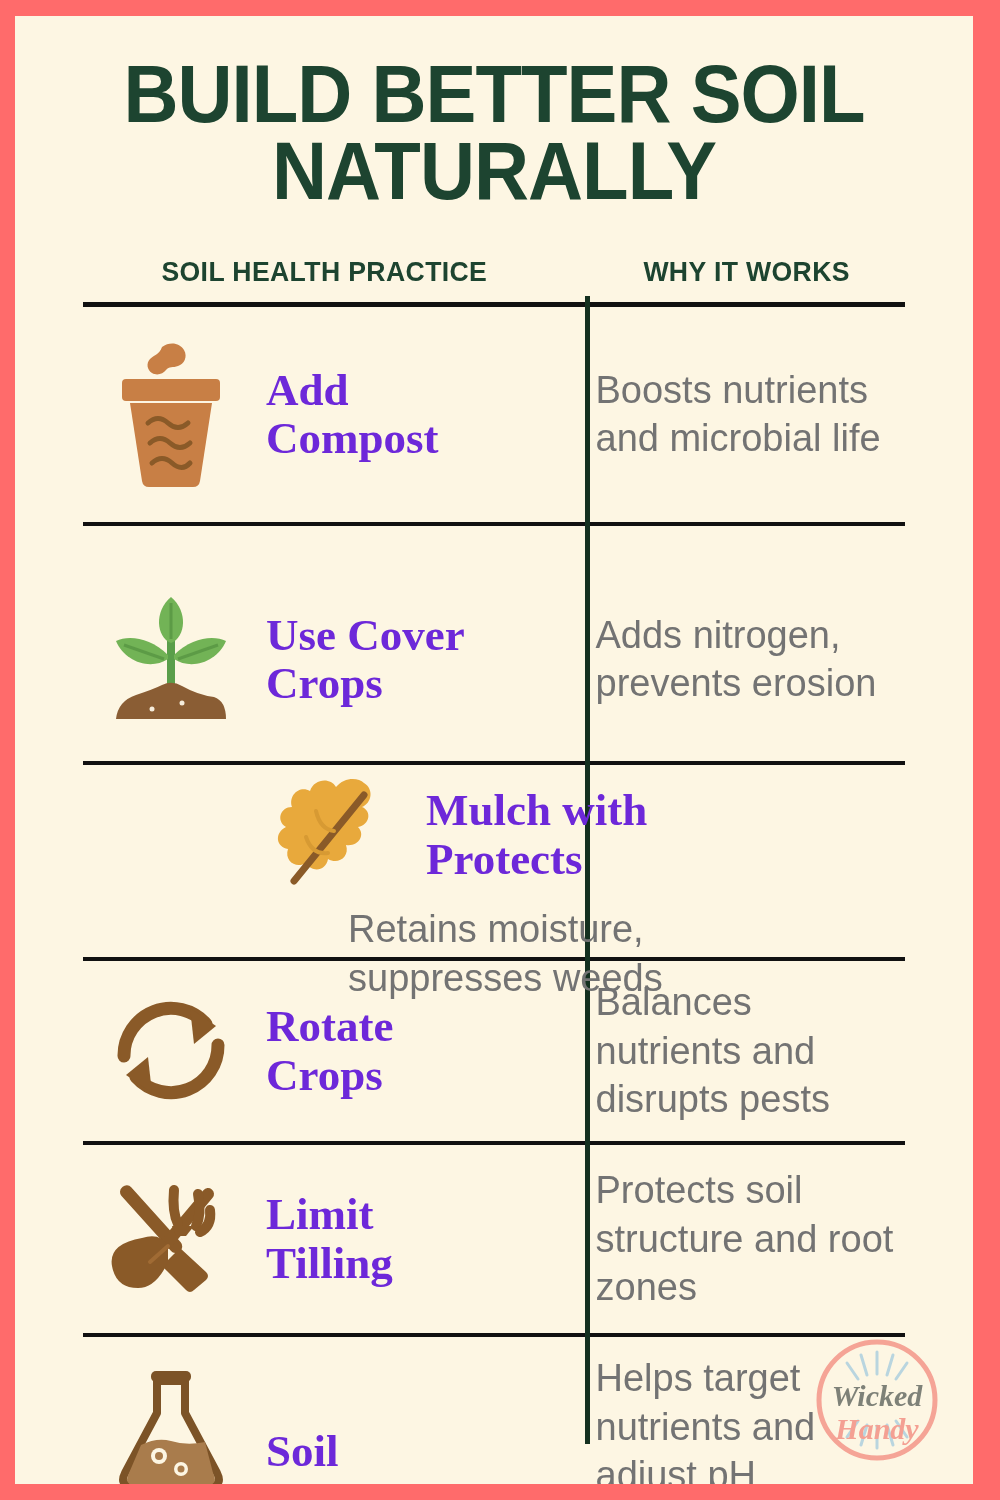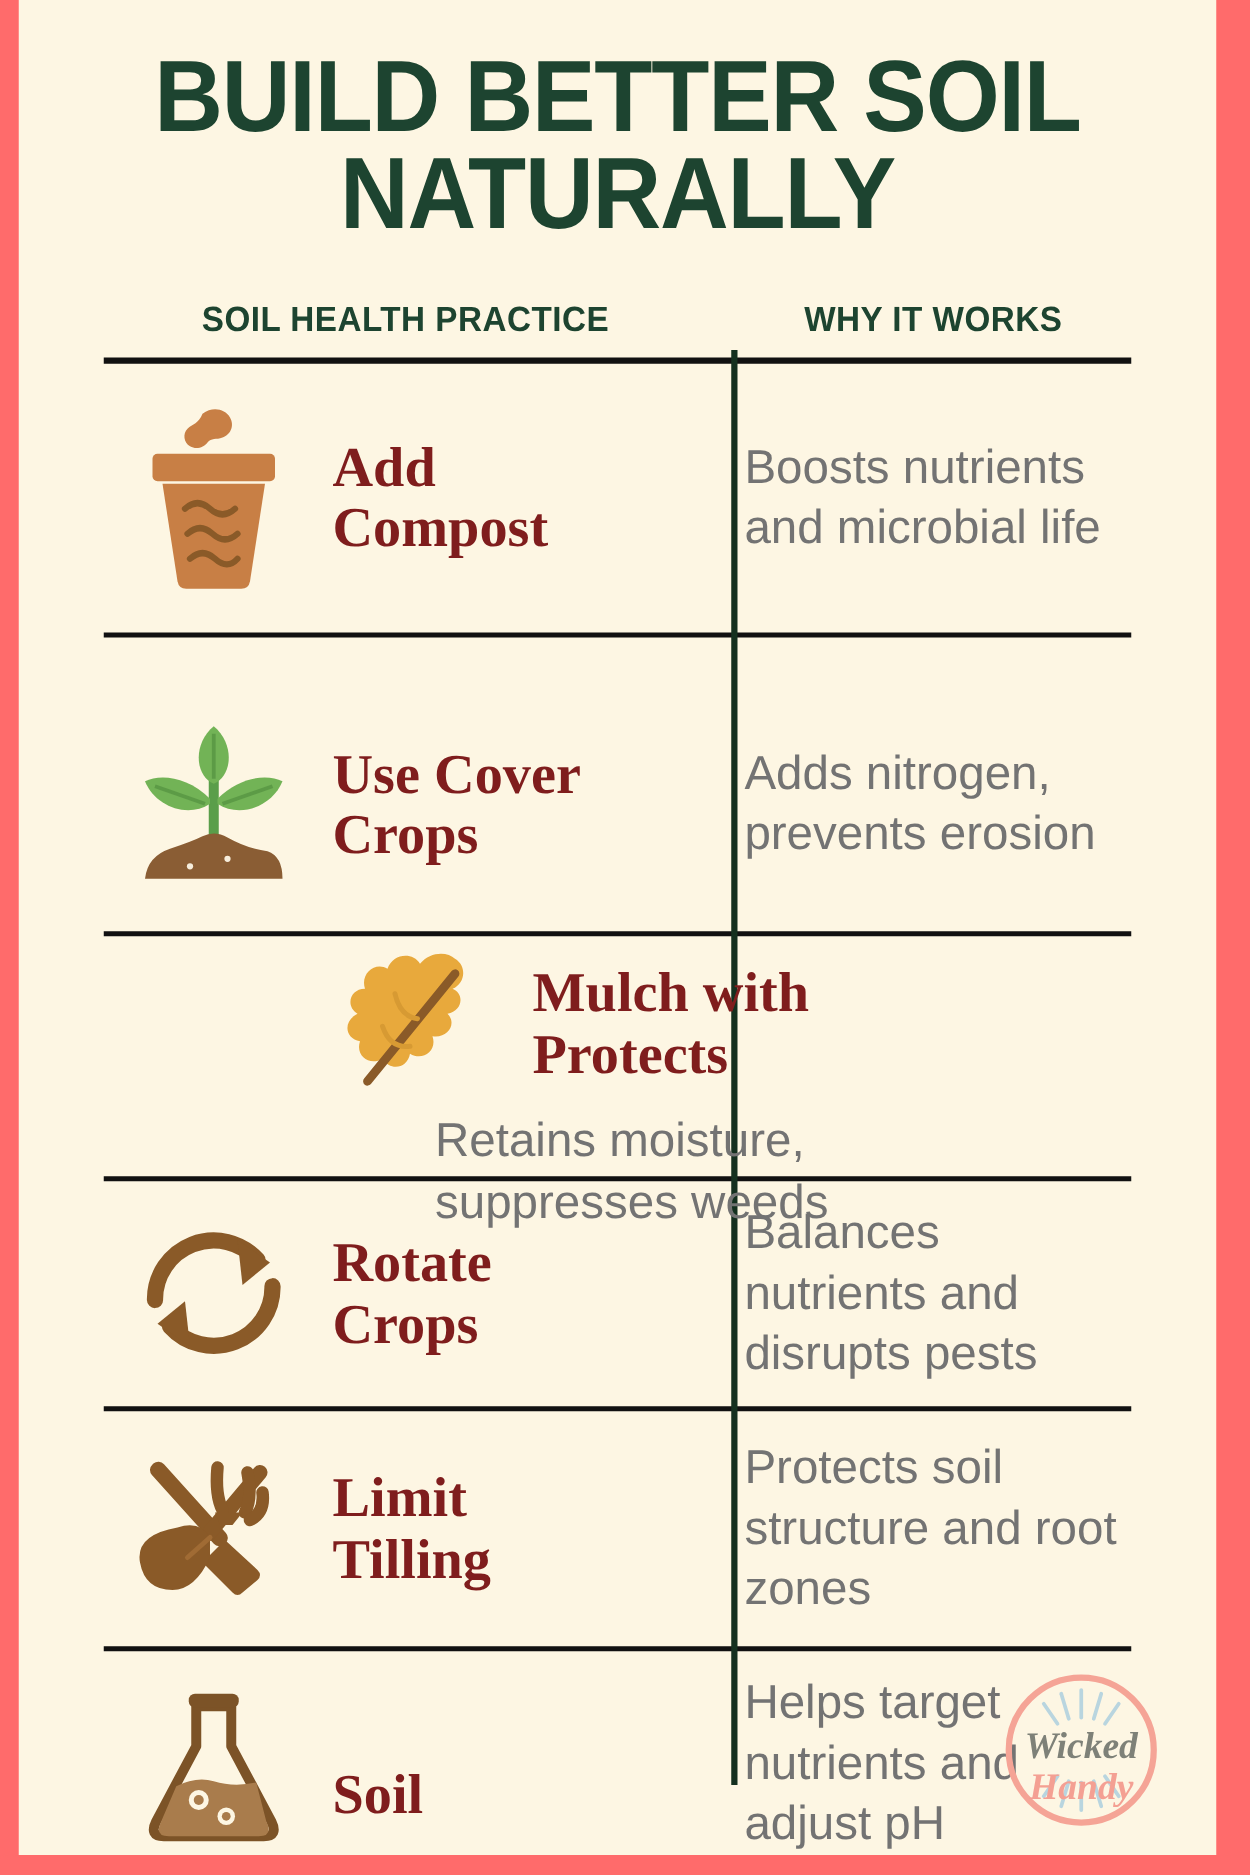--- a/index.html
+++ b/index.html
@@ -13,21 +13,21 @@
     background: #ff6b6b;
     font-family: "Liberation Sans", sans-serif;
   }
 
   .poster {
     position: relative;
     box-sizing: border-box;
     width: 988px;
     height: 1500px;
     background: #ff6b6b;
-    padding: 0 15px 16px 15px;
+    padding: 16px 15px 16px 15px;
   }
 
   .canvas {
     position: relative;
     box-sizing: border-box;
     width: 100%;
     height: 100%;
     background: #fdf6e3;
     overflow: hidden;
   }
@@ -107,21 +107,21 @@
     min-width: 175px;
     display: flex;
     align-items: center;
     justify-content: center;
   }
   .practice-label {
     font-family: "Liberation Serif", serif;
     font-weight: 700;
     font-size: 45px;
     line-height: 1.08;
-    color: #7f1d1d;
+    color: #6d28d9;
     padding-left: 8px;
     padding-right: 10px;
   }
   .cell-reason {
     width: 352px;
     box-sizing: border-box;
     padding-left: 30px;
     font-family: "Liberation Sans", sans-serif;
     font-weight: 400;
     font-size: 38px;
@@ -132,21 +132,21 @@
   .row-1 { height: 215px; }
   .row-2 { height: 203px; margin-top: 32px; }
   .row-3 { height: 192px; flex-direction: column; }
   .row-4 { height: 180px; }
   .row-5 { height: 188px; }
   .row-6 { height: 180px; }
 
   
   .logo {
     position: absolute;
-    right: 38px;
+    right: 26px;
     bottom: 14px;
     width: 140px;
     height: 140px;
   }
 
   svg { display: block; }
 </style>
 </head>
 <body>
 

